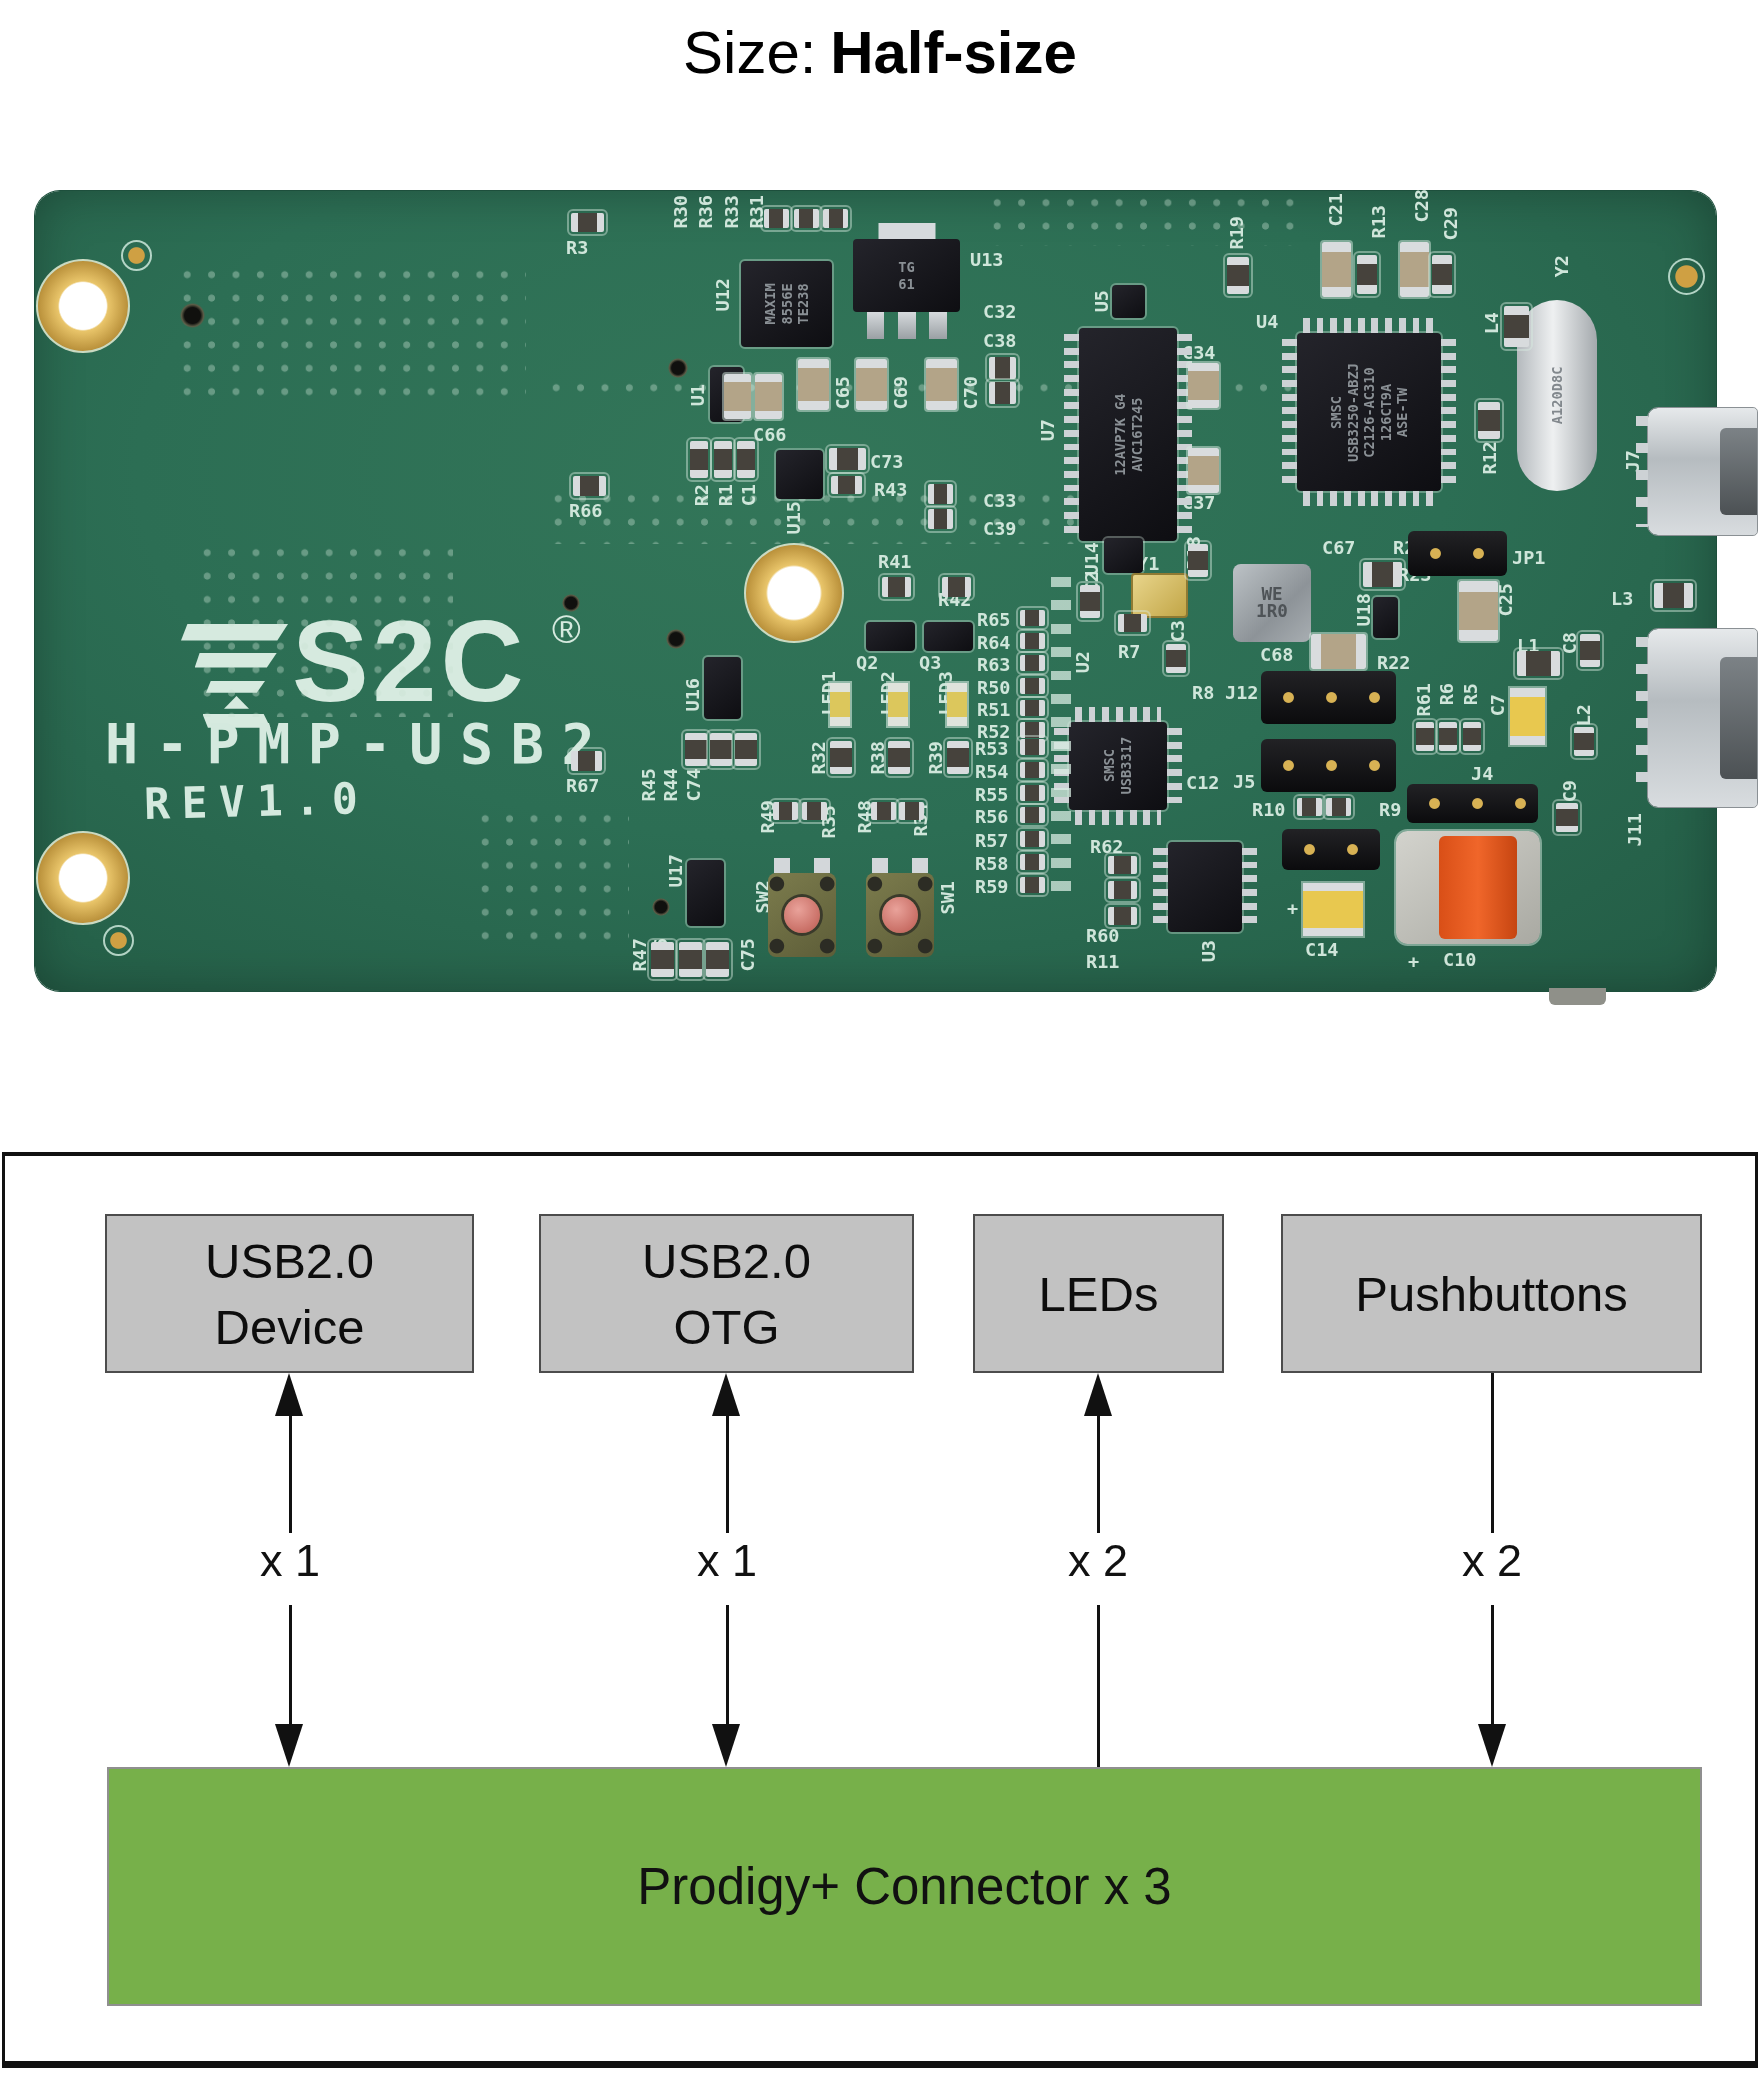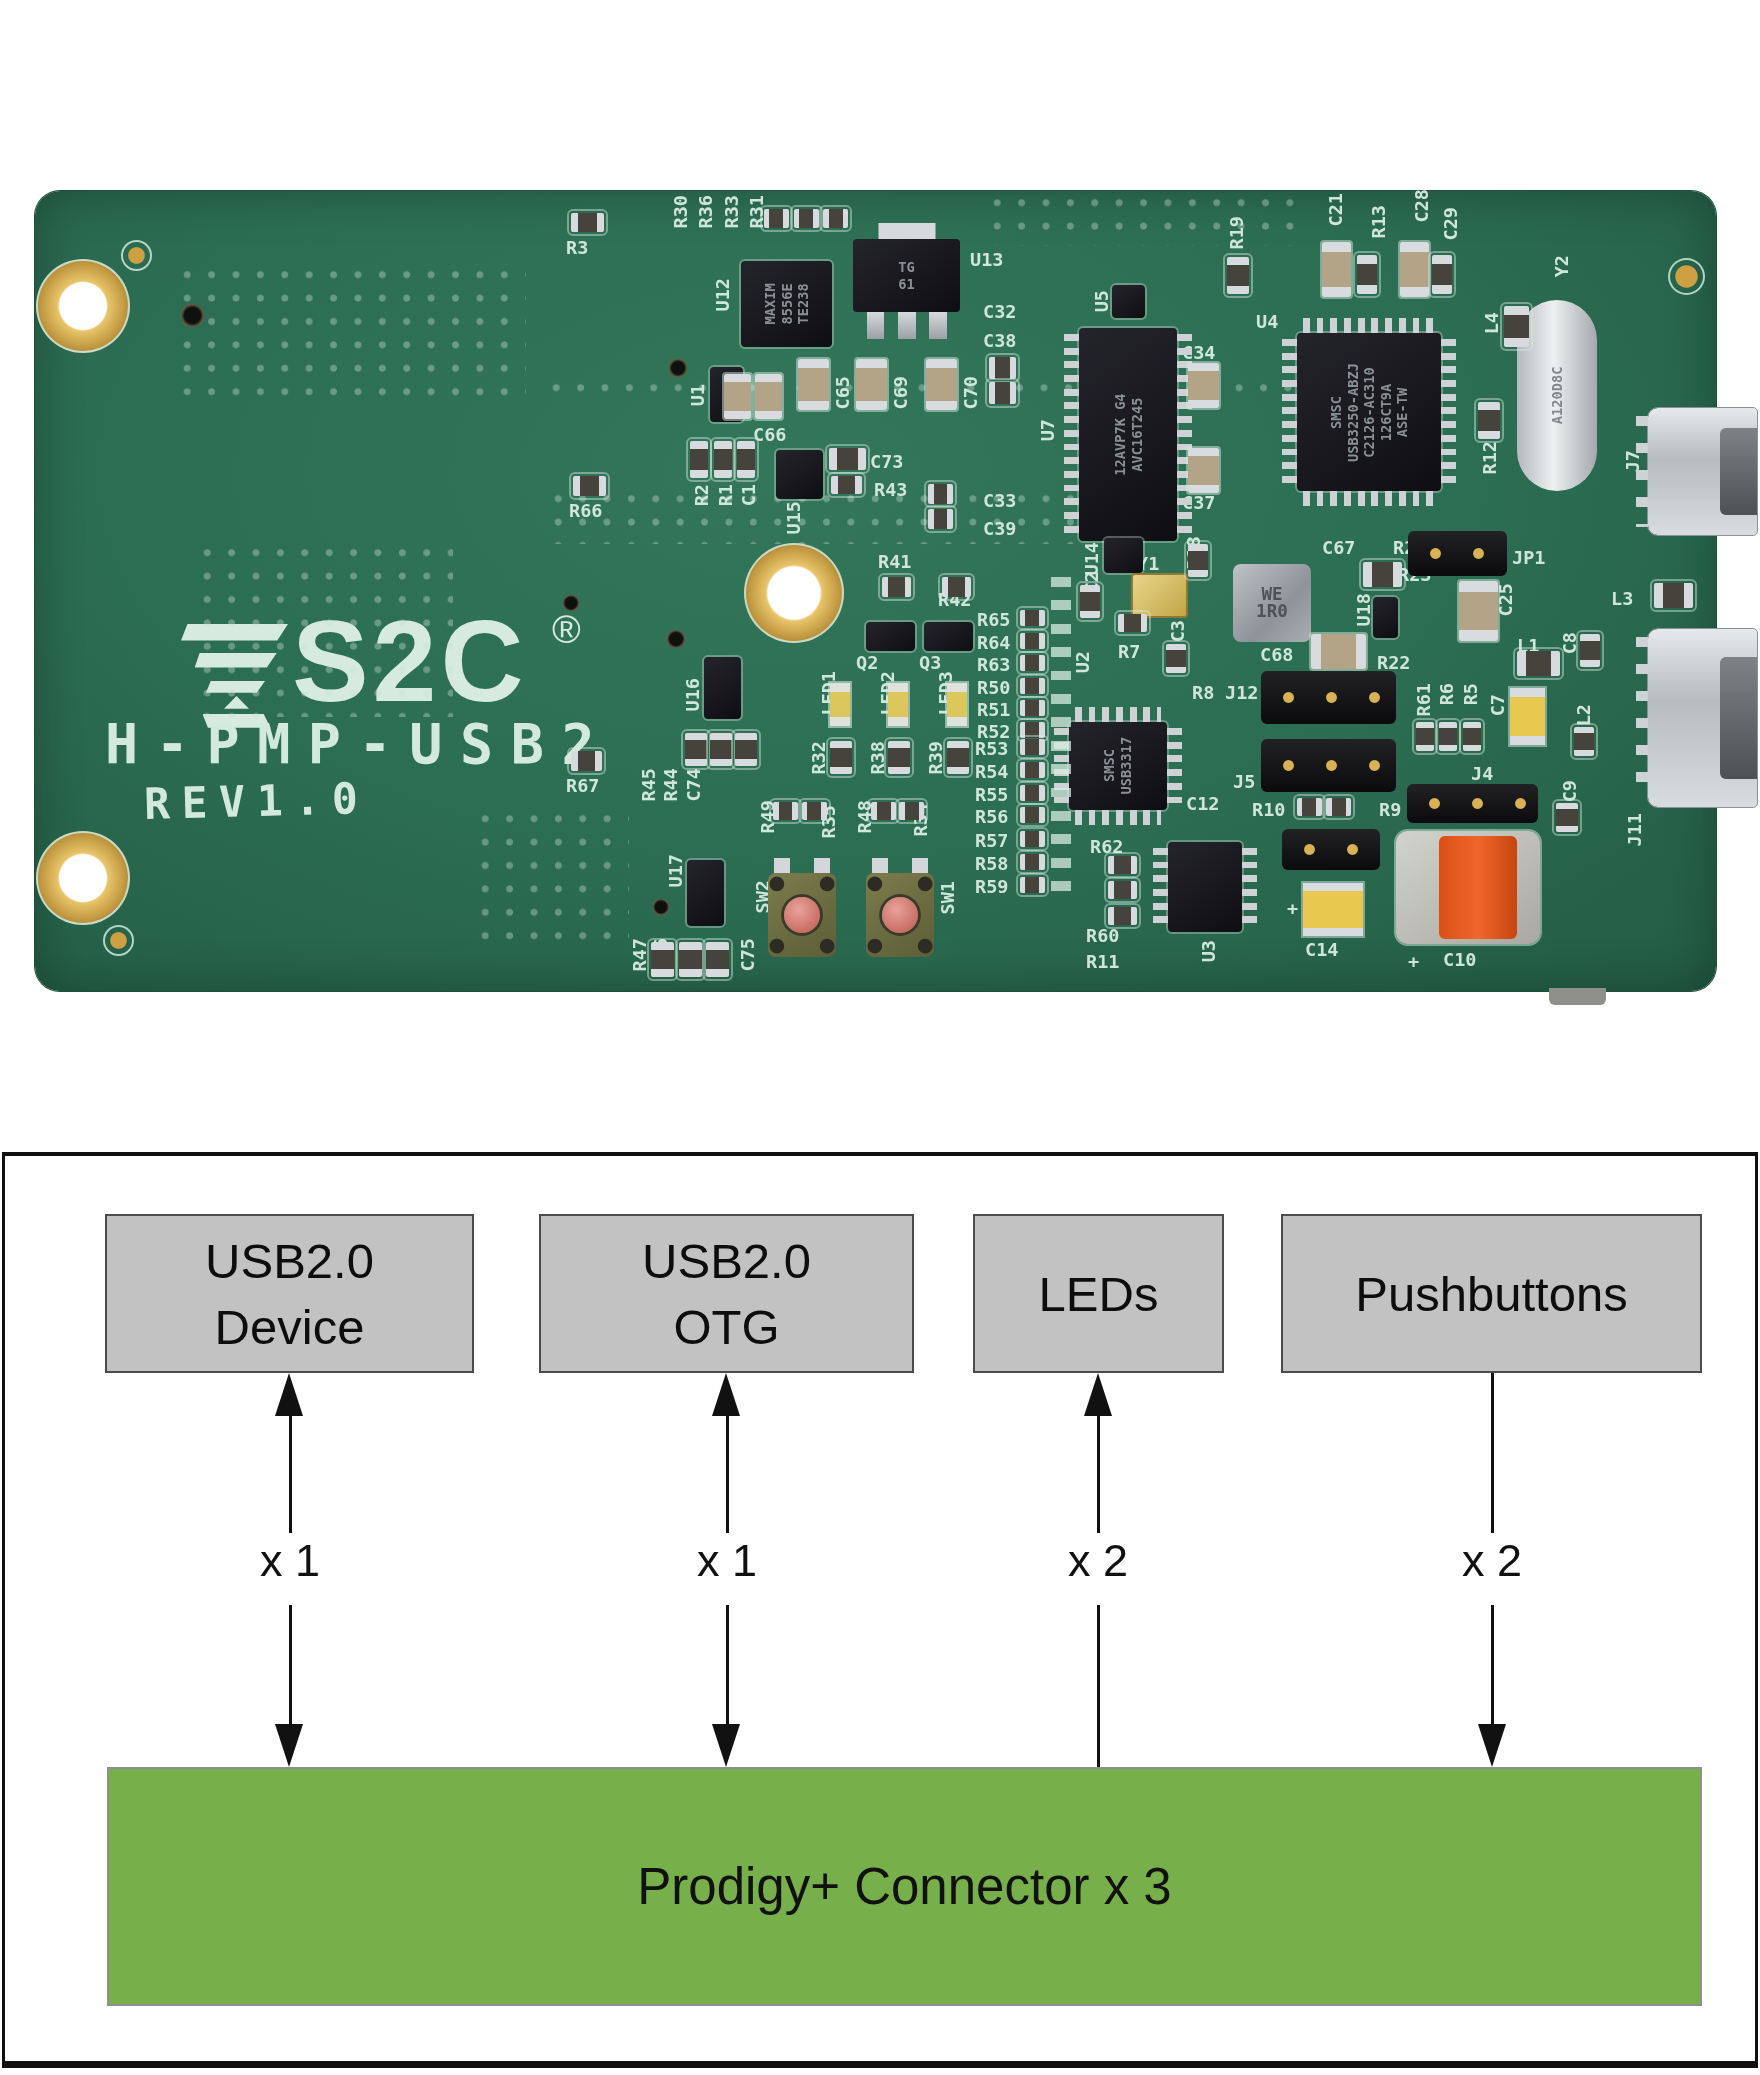--- a/index.html
+++ b/index.html
@@ -123,20 +123,23 @@
   .ahead { position:absolute; width:0; height:0; border-left:14.6px solid transparent; border-right:14.6px solid transparent; }
   .ahead.up   { border-bottom:43px solid #111; }
   .ahead.down { border-top:43px solid #111; }
   .alabel { position:absolute; top:1535px; width:176px; text-align:center; font-size:45px; color:#111; }
 </style>
 </head>
 <body>
 
 <div class="page">
 
+  <div class="title">
+    <span>Size:</span><span class="b">Half-size</span>
+  </div>
 
   <div class="board" id="board">
     <div class="logo">
       <div class="lb" style="left:0;top:0;width:107px;height:16.6px;clip-path:polygon(6% 0,100% 0,90% 100%,0 100%)"></div>
       <div class="lb" style="left:13.7px;top:29px;width:82px;height:14.6px;clip-path:polygon(6% 0,100% 0,88% 100%,0 100%)"></div>
       <div class="lb" style="left:25px;top:57px;width:59px;height:11.7px;clip-path:polygon(8% 0,100% 0,86% 100%,0 100%)"></div>
       <div class="lb" style="left:43px;top:72px;width:25px;height:12.7px;clip-path:polygon(50% 0,100% 100%,0 100%)"></div>
       <div class="lb" style="left:21.5px;top:90px;width:68px;height:13.7px;clip-path:polygon(0 0,90% 0,100% 100%,8% 100%)"></div>
     </div>
     <div class="brand">S2C</div>
@@ -239,21 +242,21 @@
       <div class="sl" style="left: 1051px; top: 735px;">R60</div>
       <div class="sl" style="left: 1051px; top: 761px;">R11</div>
       <div class="sl v" style="left: 1164px; top: 749px;">U3</div>
       <div class="sl" style="left: 1270px; top: 749px;">C14</div>
       <div class="sl" style="left: 1252px; top: 708px;">+</div>
       <div class="sl" style="left: 1408px; top: 759px;">C10</div>
       <div class="sl" style="left: 1373px; top: 761px;">+</div>
       <div class="sl" style="left: 1278px; top: 638px;">J6</div>
       <div class="sl" style="left: 1217px; top: 609px;">R10</div>
       <div class="sl" style="left: 1344px; top: 609px;">R9</div>
-      <div class="sl" style="left: 1151px; top: 603px;">C12</div>
+      <div class="sl" style="left: 1151px; top: 582px;">C12</div>
       <div class="sl" style="left: 1198px; top: 581px;">J5</div>
       <div class="sl" style="left: 1157px; top: 492px;">R8</div>
       <div class="sl" style="left: 1190px; top: 492px;">J12</div>
       <div class="sl v" style="left: 1038px; top: 460px;">U2</div>
       <div class="sl v" style="left: 1047px; top: 351px;">U14</div>
       <div class="sl" style="left: 1102px; top: 363px;">Y1</div>
       <div class="sl v" style="left: 1149px; top: 345px;">R18</div>
       <div class="sl v" style="left: 1047px; top: 380px;">C2</div>
       <div class="sl v" style="left: 1133px; top: 429px;">C3</div>
       <div class="sl" style="left: 1083px; top: 451px;">R7</div>

